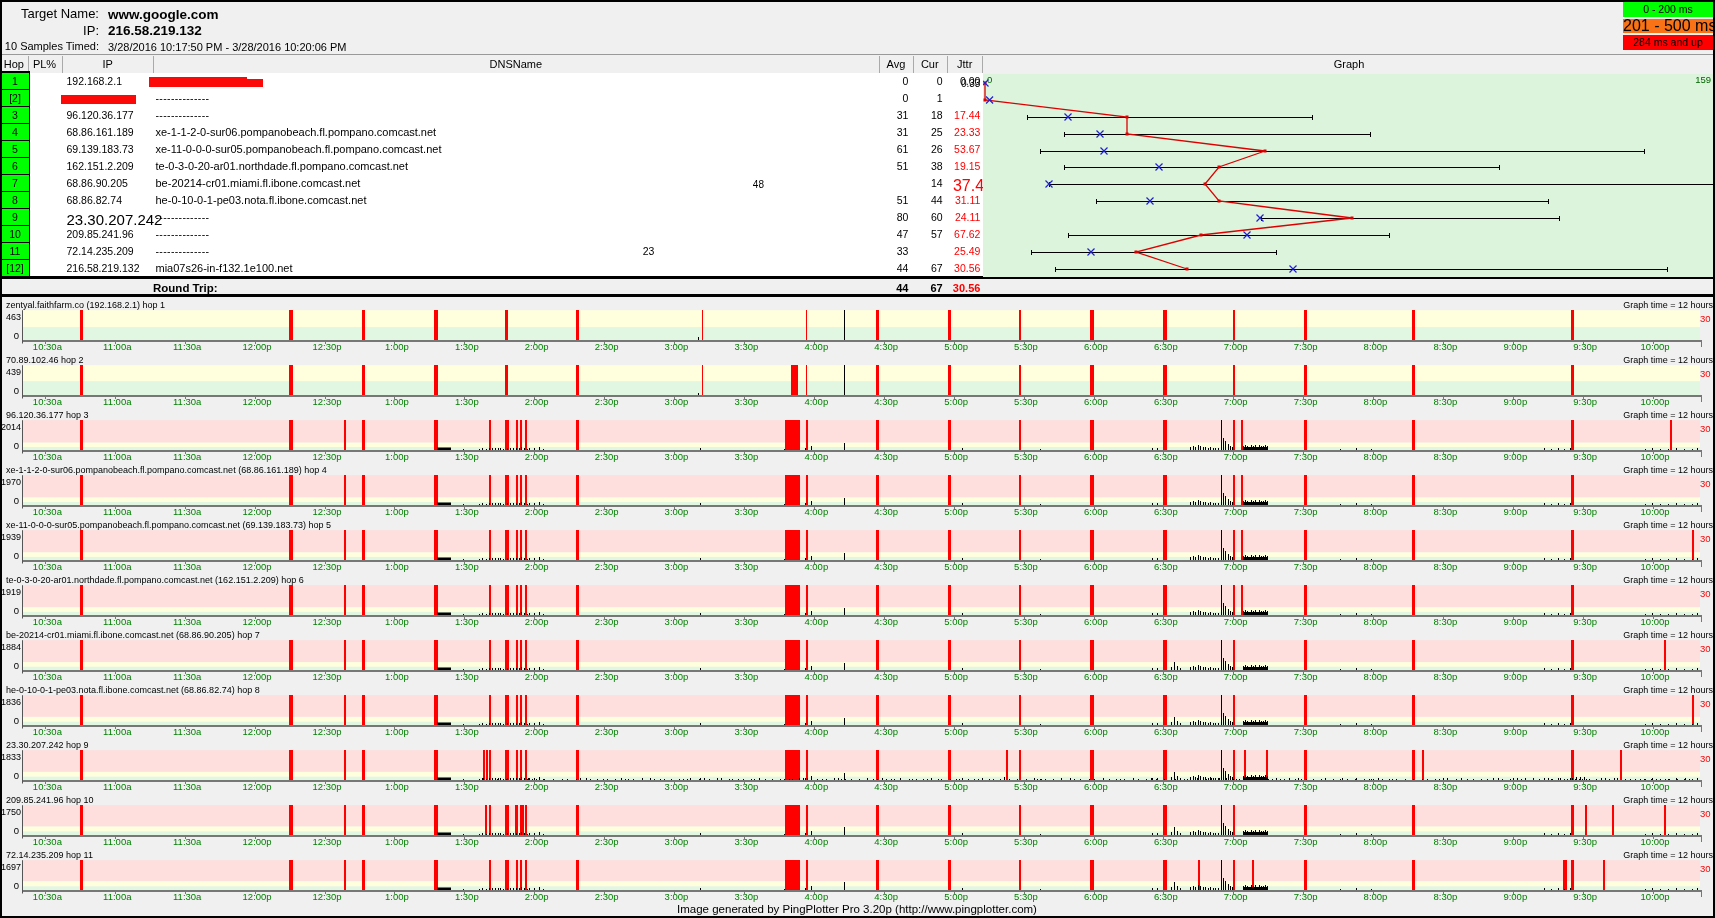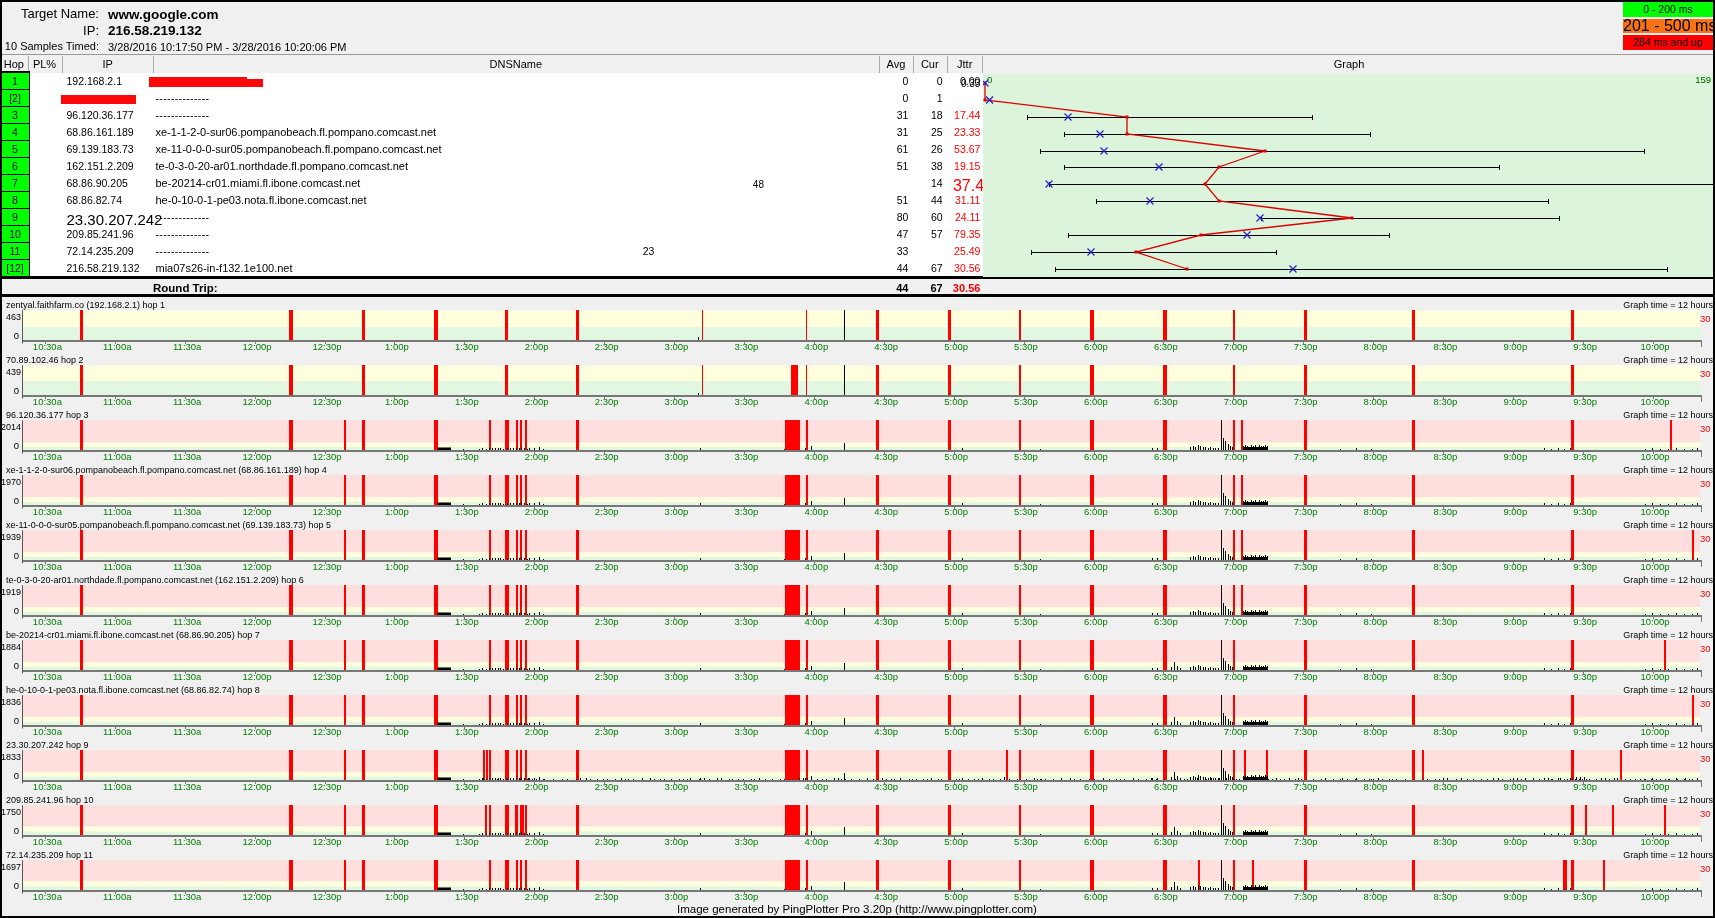--- a/index.html
+++ b/index.html
@@ -99,21 +99,21 @@
 <div class="a" style="left:66.5px;top:211.2px;font-size:15px;">23.30.207.242</div>
 <div class="a" style="left:155.5px;top:211.2px;font-size:10.5px;letter-spacing:0.35px;">--------------</div>
 <div class="a" style="left:608.4px;top:211.2px;width:300px;text-align:right;font-size:10.5px;">80</div>
 <div class="a" style="left:642.7px;top:211.2px;width:300px;text-align:right;font-size:10.5px;">60</div>
 <div class="a" style="left:680.4px;top:211.2px;width:300px;text-align:right;font-size:10.5px;color:#f00;">24.11</div>
 <div class="a" style="left:-385px;top:228.2px;width:800px;text-align:center;font-size:10.5px;">10</div>
 <div class="a" style="left:66.5px;top:228.2px;font-size:10.5px;">209.85.241.96</div>
 <div class="a" style="left:155.5px;top:228.2px;font-size:10.5px;letter-spacing:0.35px;">--------------</div>
 <div class="a" style="left:608.4px;top:228.2px;width:300px;text-align:right;font-size:10.5px;">47</div>
 <div class="a" style="left:642.7px;top:228.2px;width:300px;text-align:right;font-size:10.5px;">57</div>
-<div class="a" style="left:680.4px;top:228.2px;width:300px;text-align:right;font-size:10.5px;color:#f00;">79.35</div>
+<div class="a" style="left:680.4px;top:228.2px;width:300px;text-align:right;font-size:10.5px;color:#f00;">67.62</div>
 <div class="a" style="left:-385px;top:245.2px;width:800px;text-align:center;font-size:10.5px;">11</div>
 <div class="a" style="left:66.5px;top:245.2px;font-size:10.5px;">72.14.235.209</div>
 <div class="a" style="left:155.5px;top:245.2px;font-size:10.5px;letter-spacing:0.35px;">--------------</div>
 <div class="a" style="left:608.4px;top:245.2px;width:300px;text-align:right;font-size:10.5px;">33</div>
 <div class="a" style="left:642.7px;top:245.2px;width:300px;text-align:left;font-size:10.5px;">23</div>
 <div class="a" style="left:680.4px;top:245.2px;width:300px;text-align:right;font-size:10.5px;color:#f00;">25.49</div>
 <div class="a" style="left:-385px;top:262.2px;width:800px;text-align:center;font-size:10.5px;">[12]</div>
 <div class="a" style="left:66.5px;top:262.2px;font-size:10.5px;">216.58.219.132</div>
 <div class="a" style="left:155.5px;top:262.2px;font-size:11px;">mia07s26-in-f132.1e100.net</div>
 <div class="a" style="left:608.4px;top:262.2px;width:300px;text-align:right;font-size:10.5px;">44</div>

